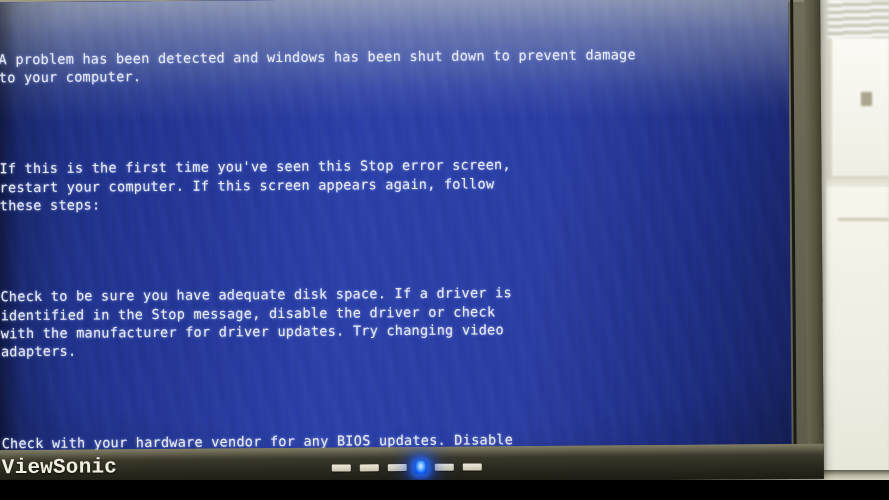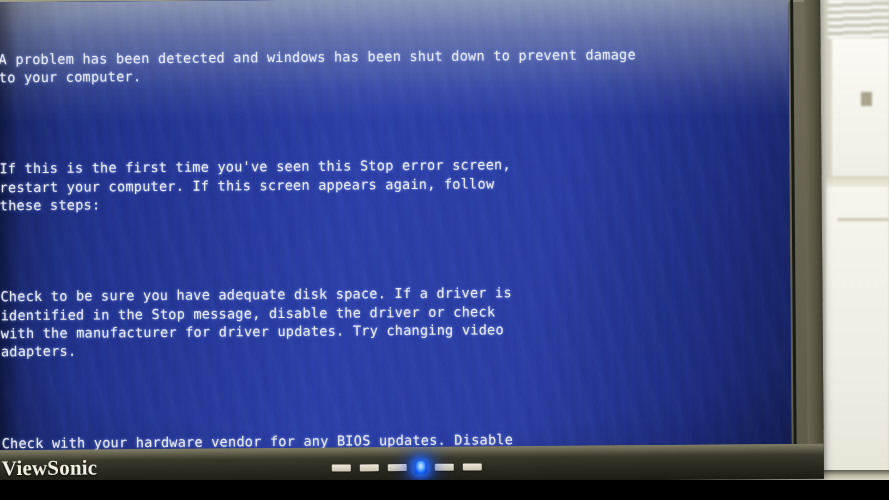--- a/index.html
+++ b/index.html
@@ -215,21 +215,21 @@
     width: 828px; height: 35px;
     background: linear-gradient(180deg, #55523f 0%, #3e3c2d 22%, #2b2a1f 62%, #1d1c14 100%);
   }
   .bezel-bottom-sheen {
     position: absolute; left:0; top:0; width:100%; height:11px;
     background: linear-gradient(180deg, rgba(180,176,150,.45), rgba(180,176,150,0));
   }
   .brand {
     position: absolute;
     left: 6px; top: 6px;
-    font-family: Liberation Serif, serif;
+    font-family: Liberation Mono, monospace;
     font-weight: bold;
     font-size: 21px;
     color: #f2efe0;
     letter-spacing: .2px;
     text-shadow: 0 1px 2px rgba(0,0,0,.8);
   }
   .osd-buttons {
     position: absolute;
     left: 336px; top: 14px;
     display: flex;

